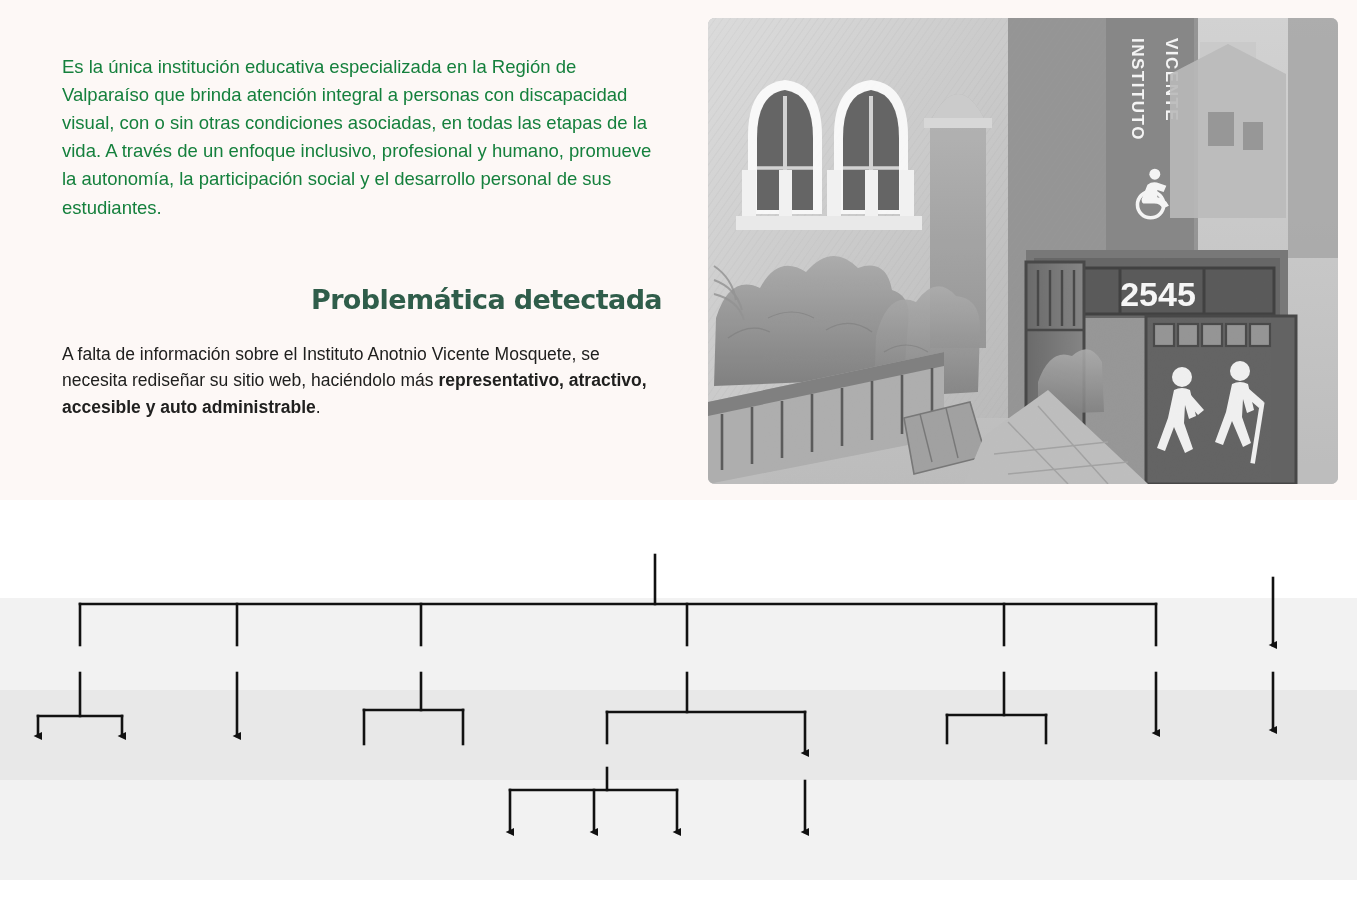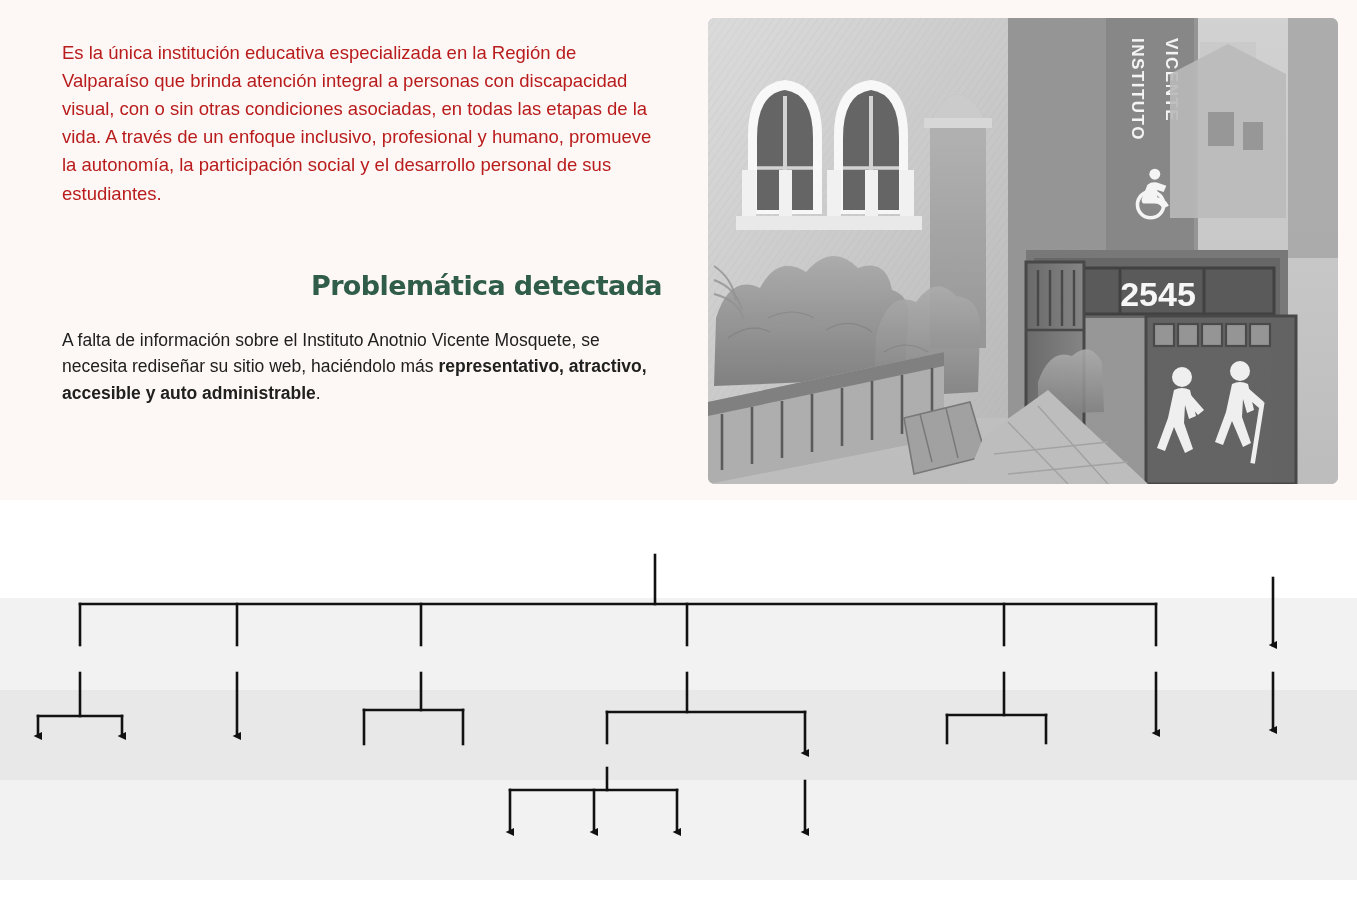--- a/index.html
+++ b/index.html
@@ -20,24 +20,24 @@
   #page-title{
     margin:0;
     font-size:58px;
     line-height:1.05;
     letter-spacing:-1.6px;
     font-weight:800;
     color:#2f5d4a;
     font-family:"DejaVu Sans","Liberation Sans",sans-serif;
   }
   #intro-paragraph{
-    margin:25px 0 0 0;
+    margin:39px 0 0 0;
     font-size:18.5px;
     line-height:1.52;
-    color:#b91c1c;
+    color:#15803d;
     width:600px;
   }
   #section-heading{
     margin:62px 0 0 0;
     font-size:27px;
     font-weight:800;
     letter-spacing:-0.6px;
     color:#2f5d4a;
     font-family:"DejaVu Sans","Liberation Sans",sans-serif;
     text-align:right;

